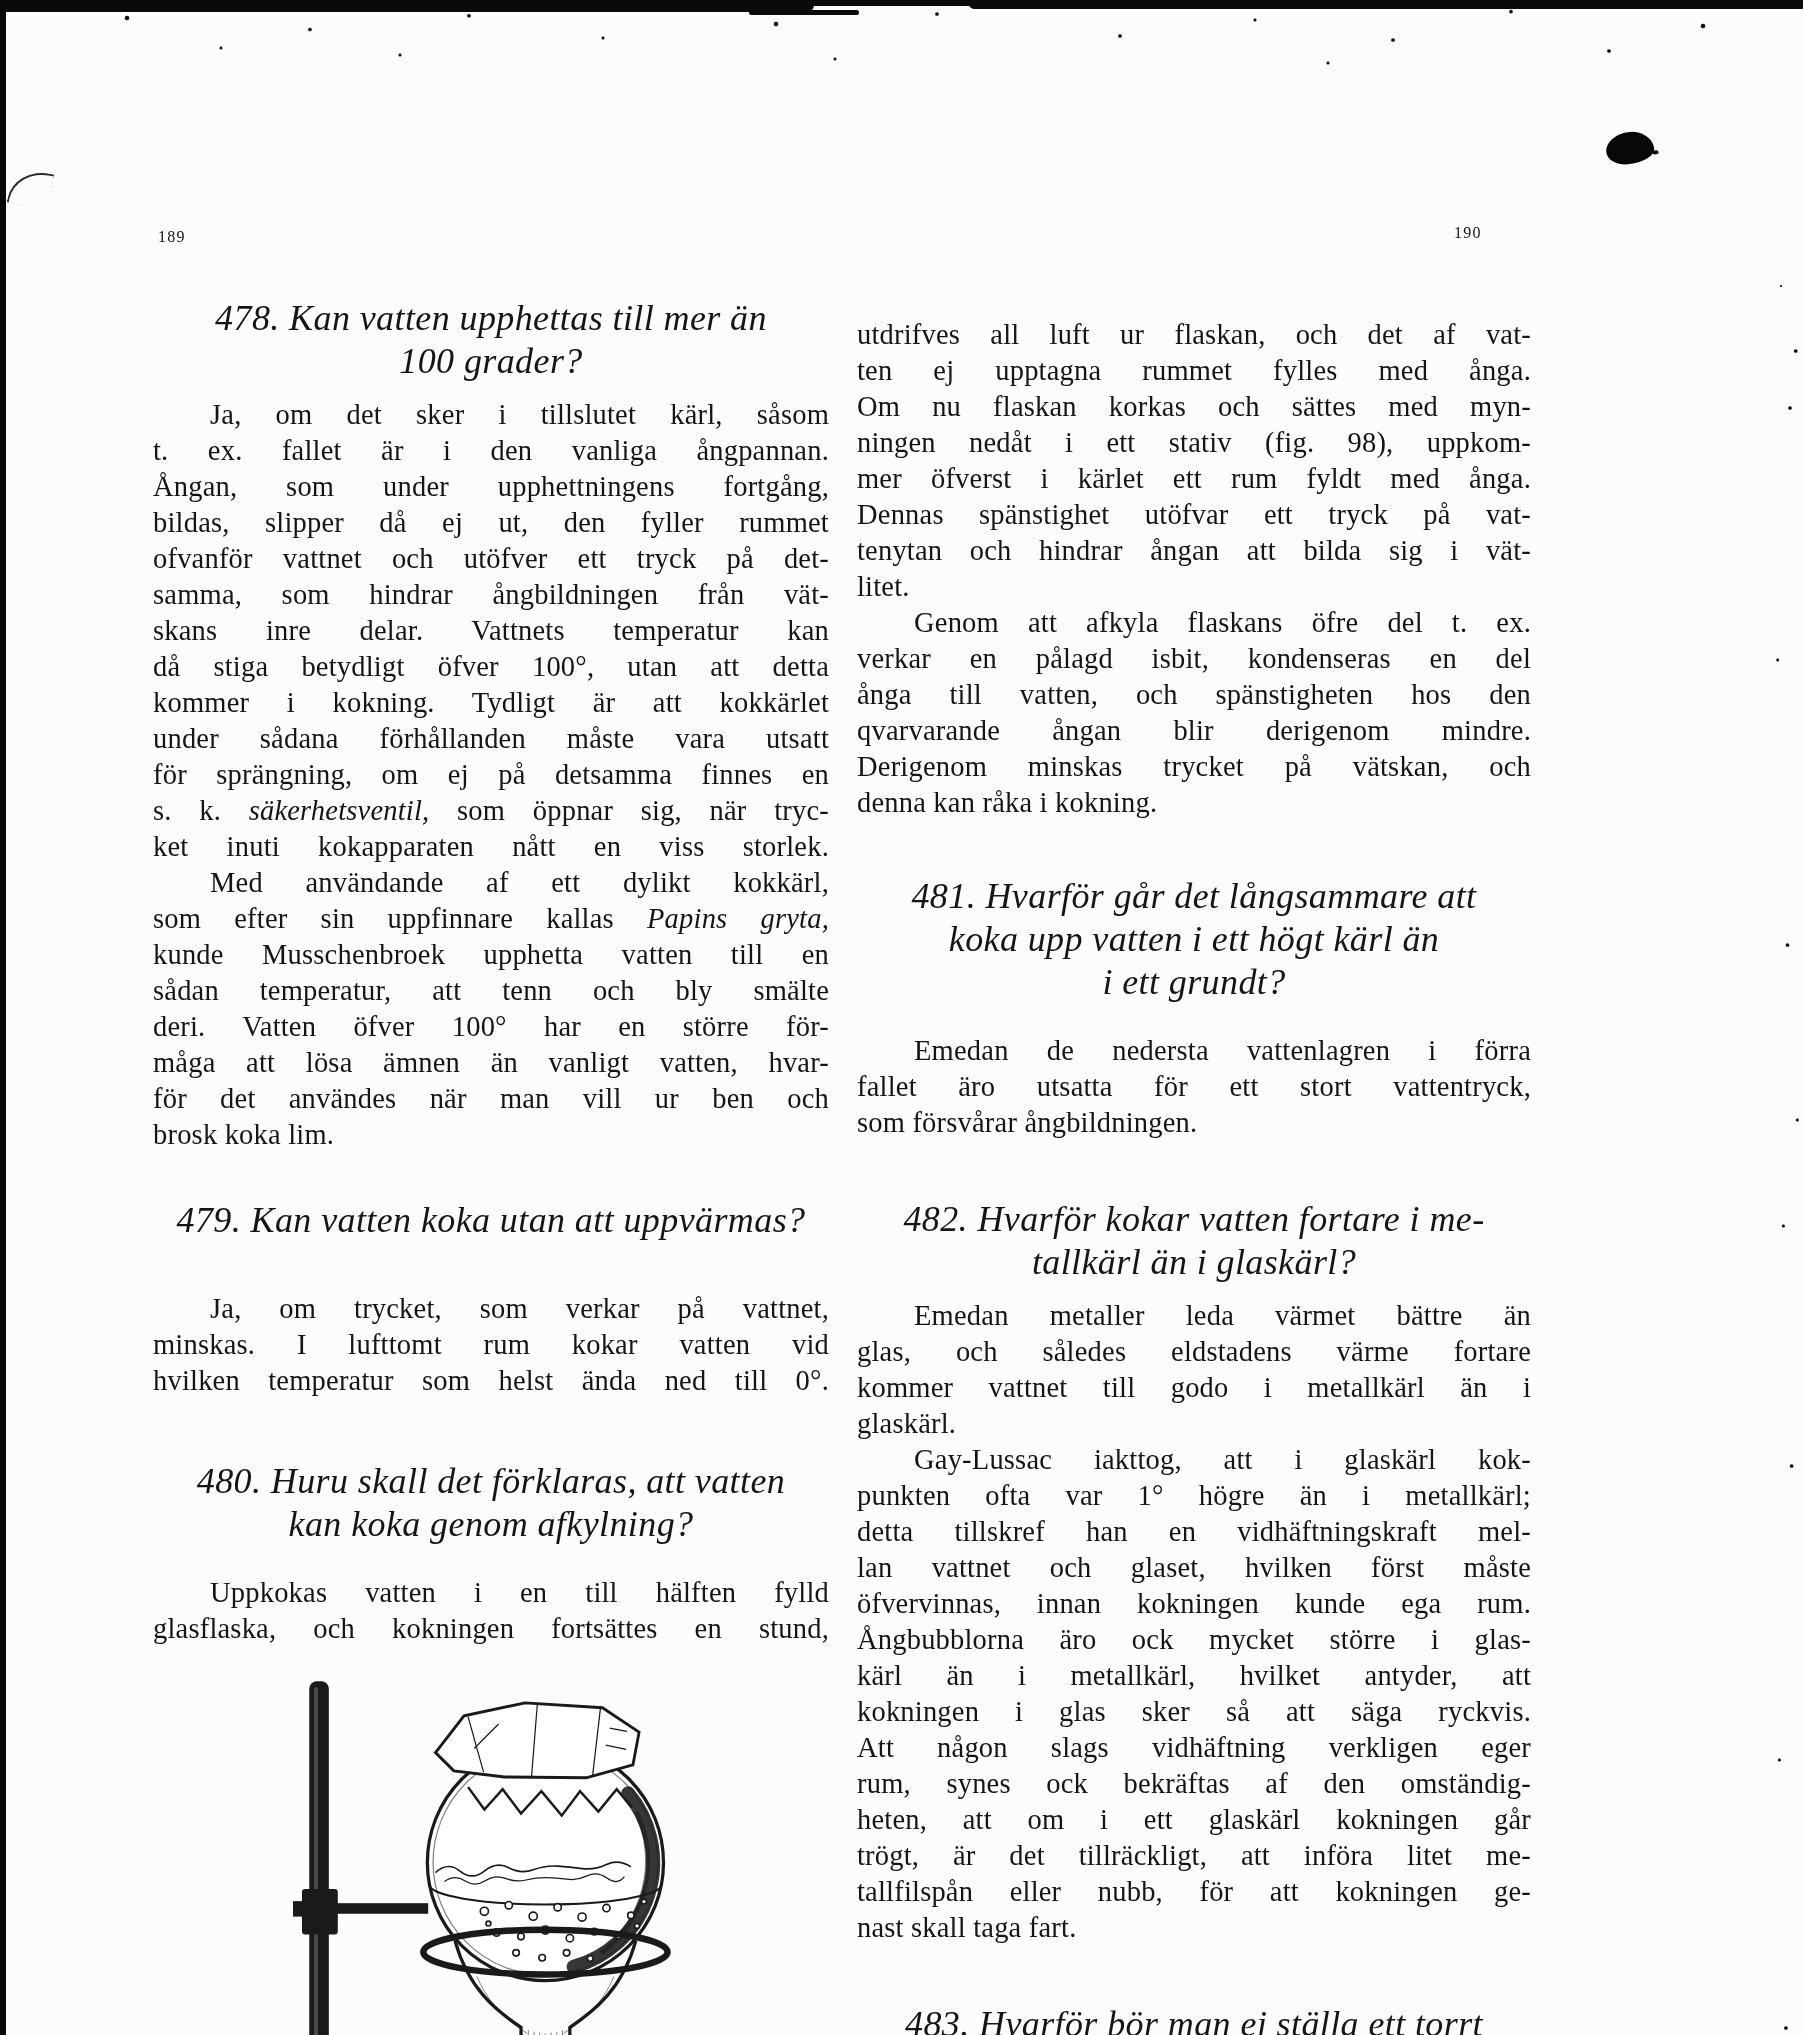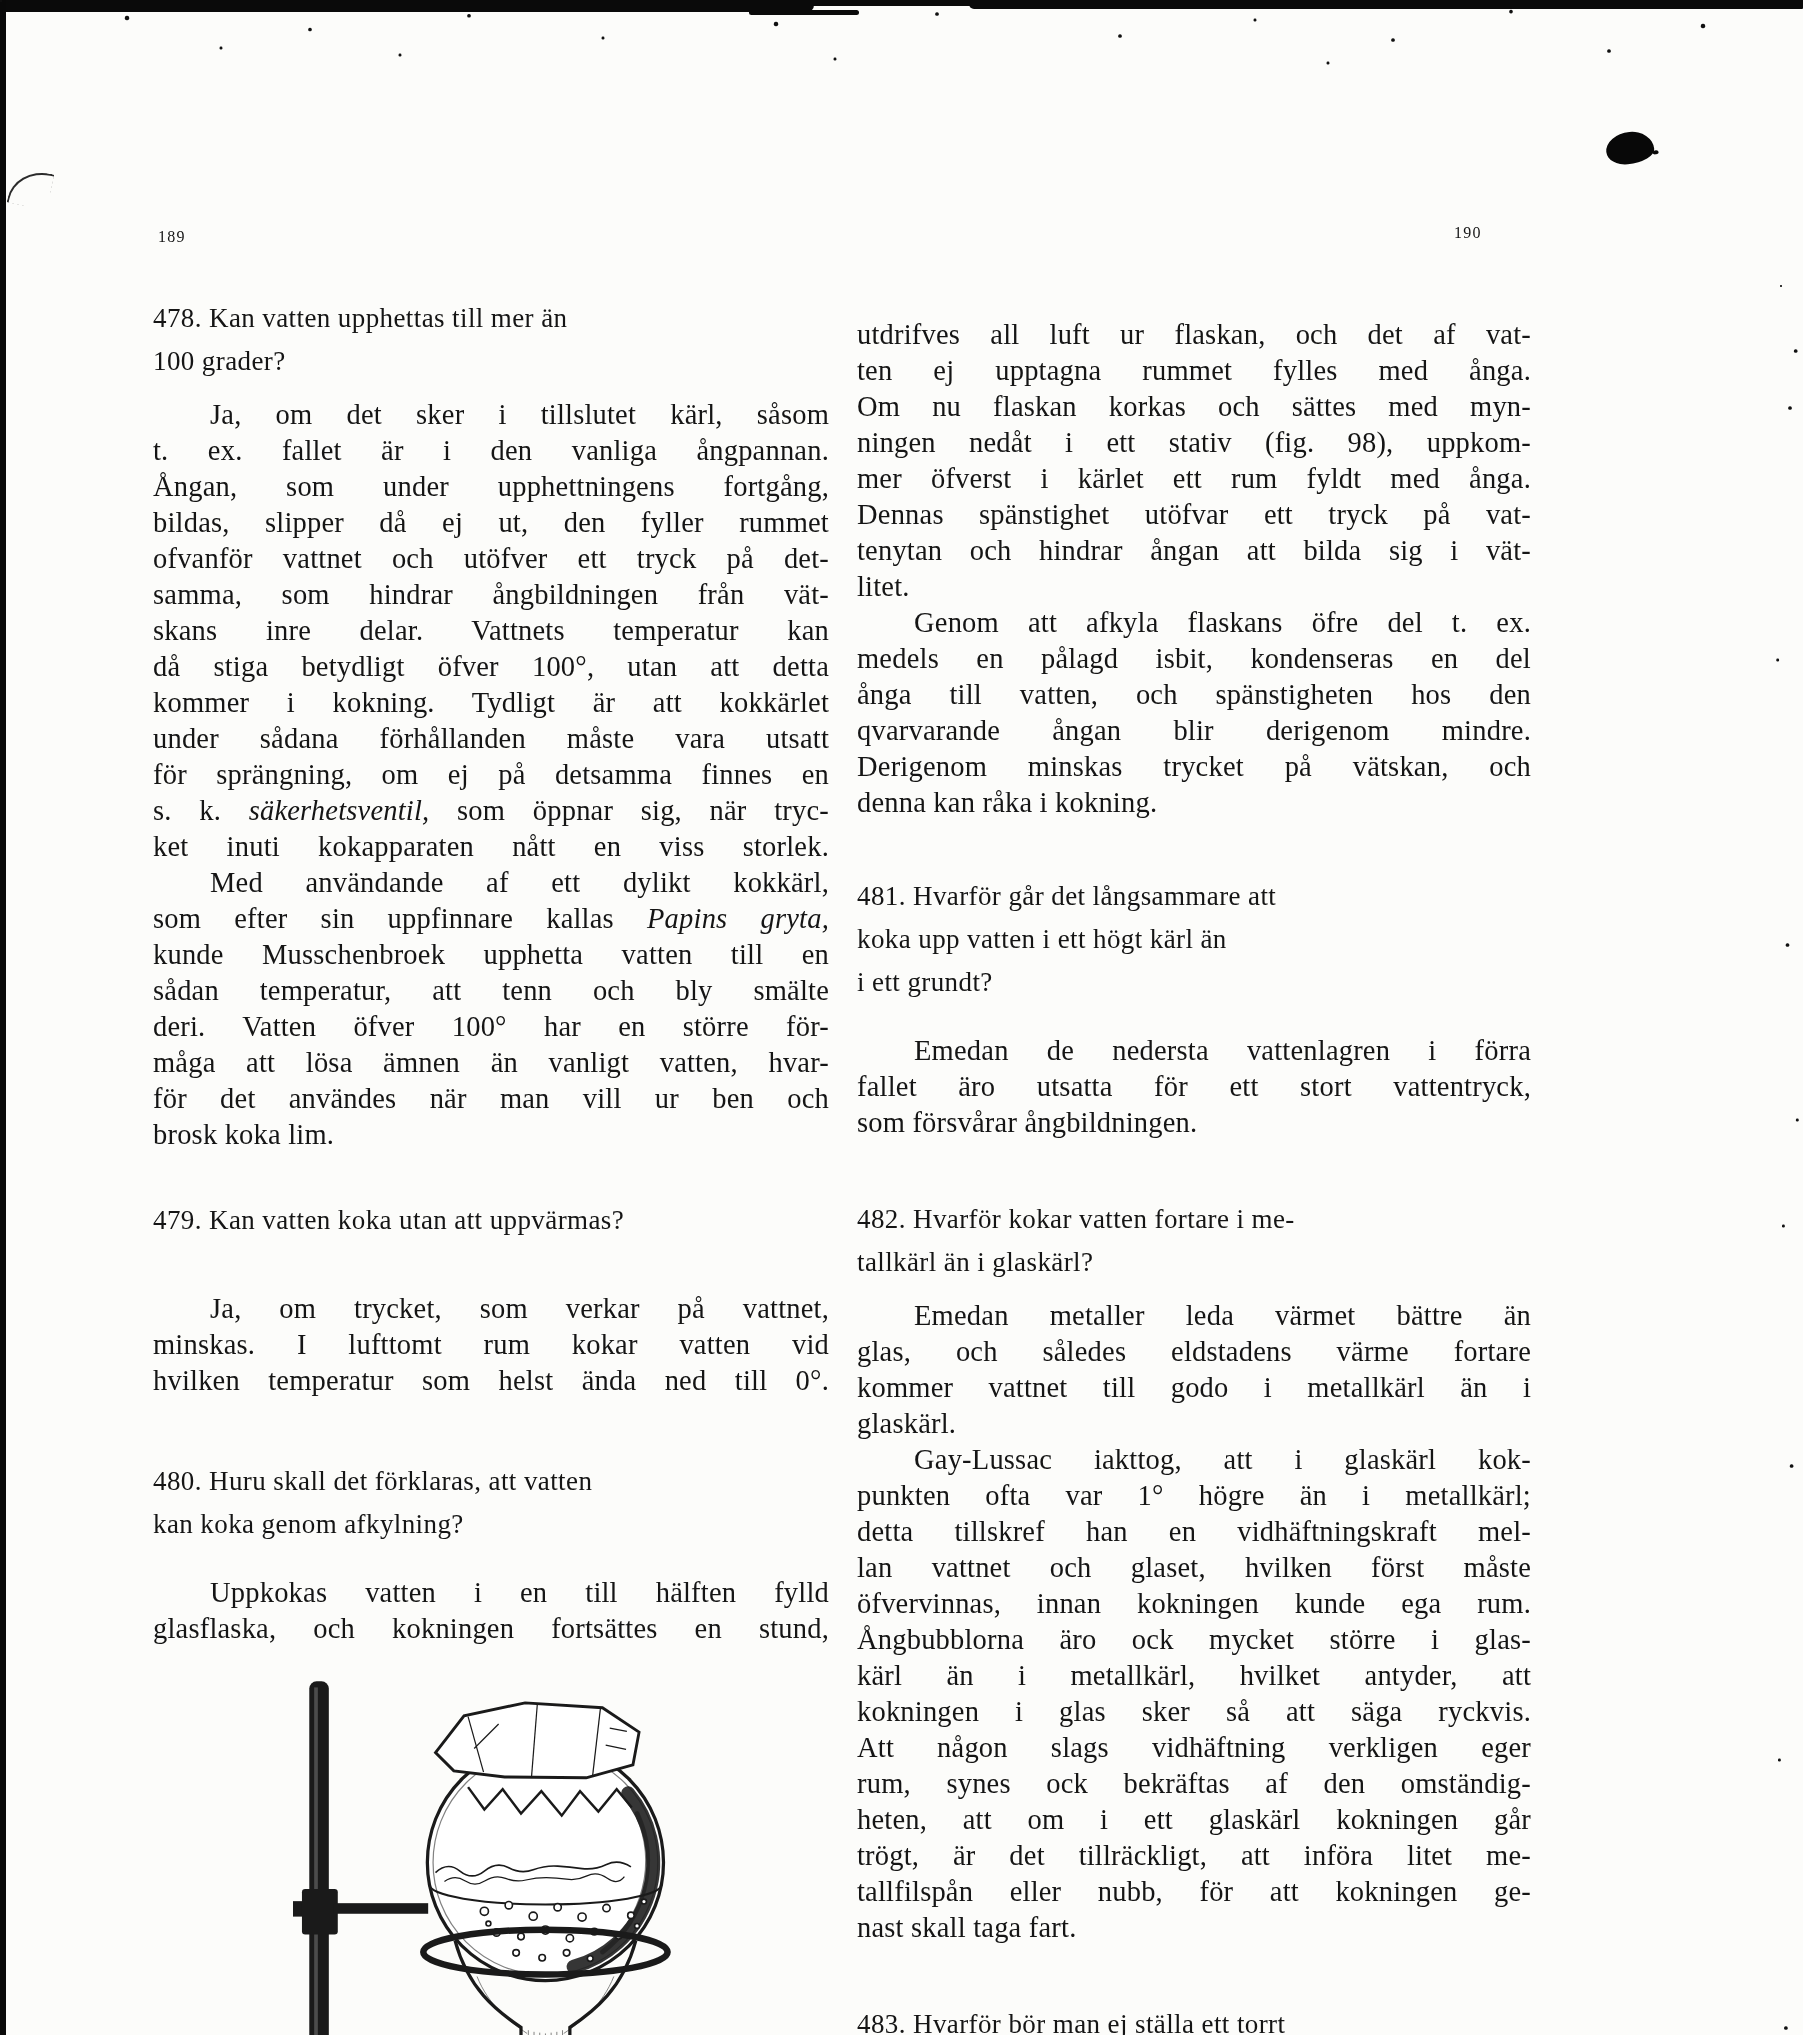--- a/index.html
+++ b/index.html
@@ -14,22 +14,22 @@
   .column{position:absolute;}
   .block{position:relative;}
   .line{
     font-size:28.5px;line-height:36px;height:36px;
     letter-spacing:0.2px;white-space:nowrap;overflow:visible;
   }
   .just{text-align:justify;text-align-last:justify;white-space:normal;}
   .ind{text-indent:57px;}
   .it{font-style:italic;}
   .heading .hline{
-    font-size:27px;line-height:43px;height:43px;
-    text-align:left;letter-spacing:0.4px;
+    font-size:36px;line-height:43px;height:43px;
+    font-style:italic;text-align:center;letter-spacing:0.4px;
   }
   .page-num{position:absolute;font-size:16px;letter-spacing:1.2px;}
   #pn-left{left:158px;top:228px;}
   #pn-right{left:1454px;top:224px;}
   .figure{position:absolute;left:293px;top:1667px;width:513px;height:509px;}
   .figure svg{width:100%;height:100%;}
   
   .art{position:absolute;}
   .tb1{left:0;top:0;width:100%;height:5.7px;background:#0a0a0a;}
   .tb2{left:0;top:4.5px;width:814px;height:7px;background:#0a0a0a;border-radius:0 0 7.3px 3.3px;}
@@ -134,21 +134,21 @@
         <div class="line just">ten ej upptagna rummet fylles med ånga.</div>
         <div class="line just">Om nu flaskan korkas och sättes med myn-</div>
         <div class="line just">ningen nedåt i ett stativ (fig. 98), uppkom-</div>
         <div class="line just">mer öfverst i kärlet ett rum fyldt med ånga.</div>
         <div class="line just">Dennas spänstighet utöfvar ett tryck på vat-</div>
         <div class="line just">tenytan och hindrar ångan att bilda sig i vät-</div>
         <div class="line">litet.</div>
       </div>
       <div class="block paragraph" style="margin-top: 0px;">
         <div class="line just ind">Genom att afkyla flaskans öfre del t. ex.</div>
-        <div class="line just">medels en pålagd isbit, kondenseras en del</div>
+        <div class="line just">verkar en pålagd isbit, kondenseras en del</div>
         <div class="line just">ånga till vatten, och spänstigheten hos den</div>
         <div class="line just">qvarvarande ångan blir derigenom mindre.</div>
         <div class="line just">Derigenom minskas trycket på vätskan, och</div>
         <div class="line">denna kan råka i kokning.</div>
       </div>
       <div class="block heading" style="margin-top: 54px;">
         <div class="hline">481. Hvarför går det långsammare att</div>
         <div class="hline">koka upp vatten i ett högt kärl än</div>
         <div class="hline">i ett grundt?</div>
       </div>

